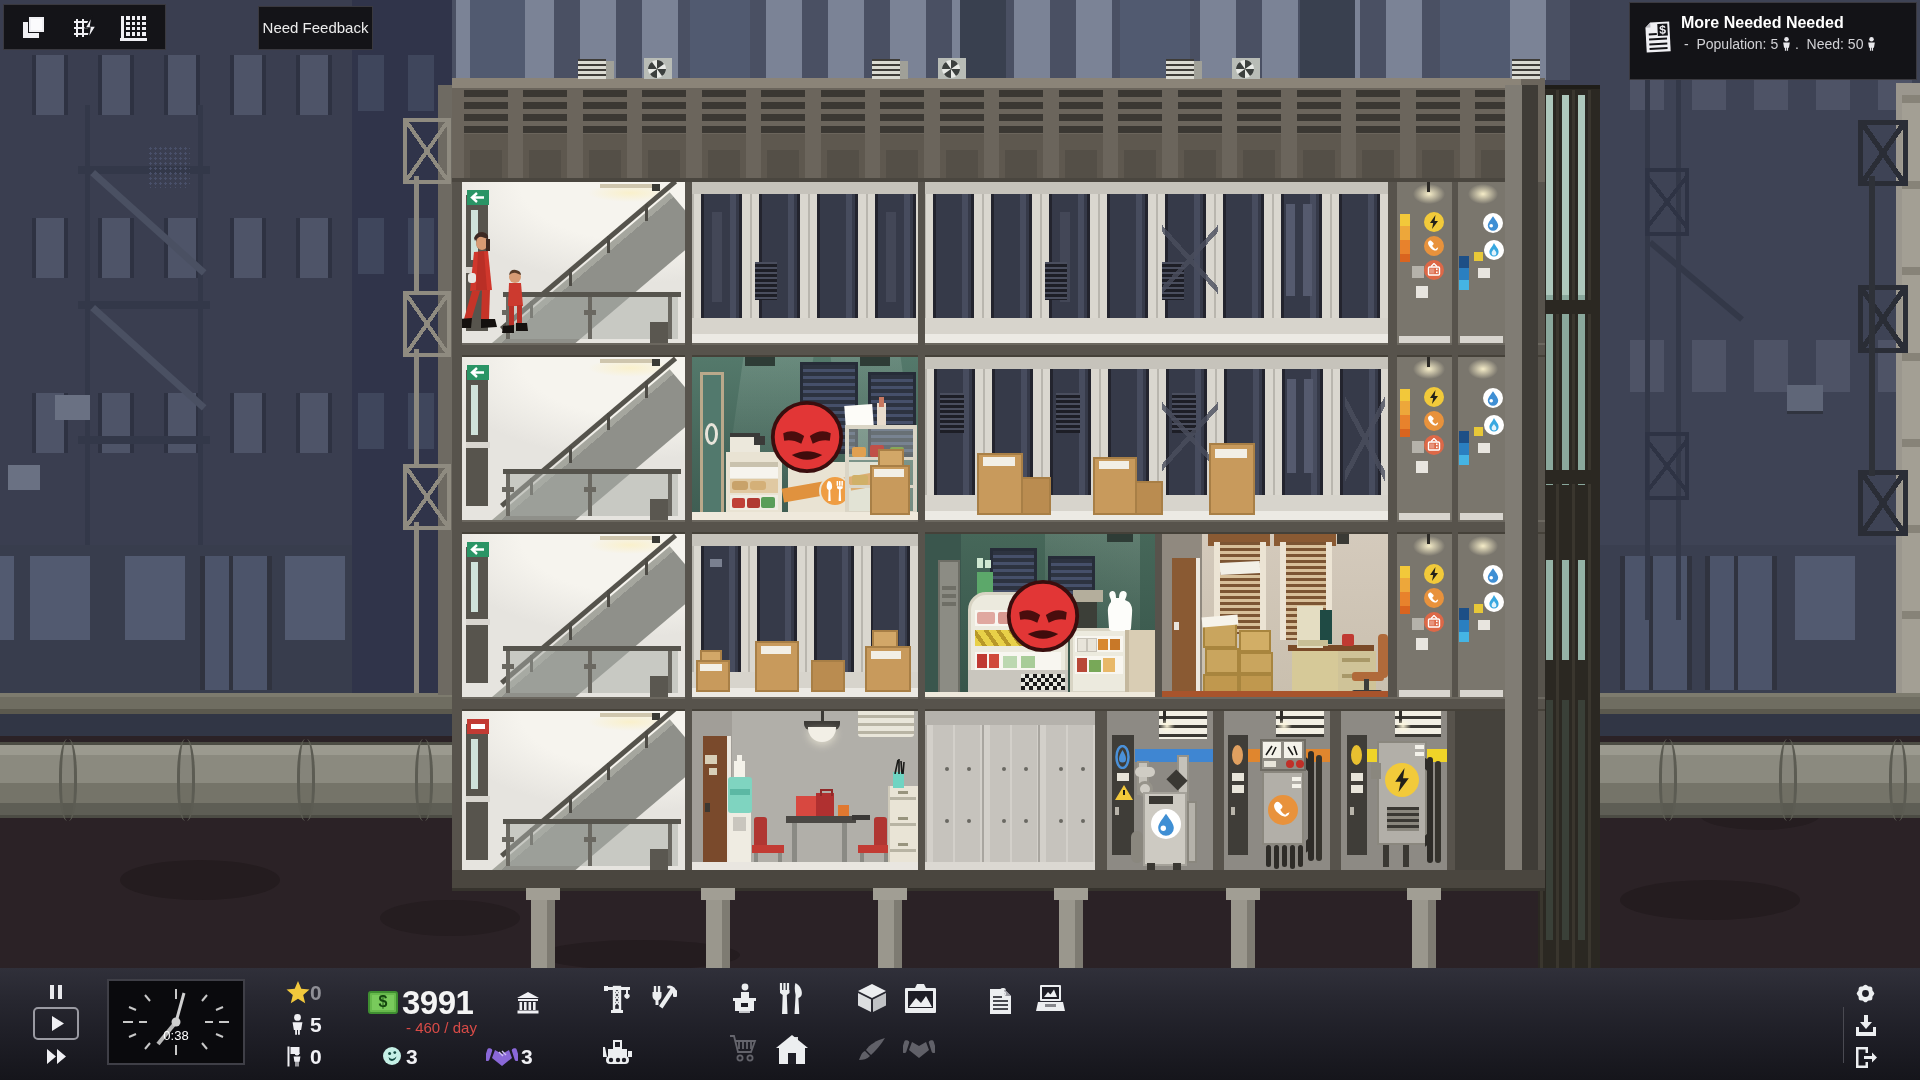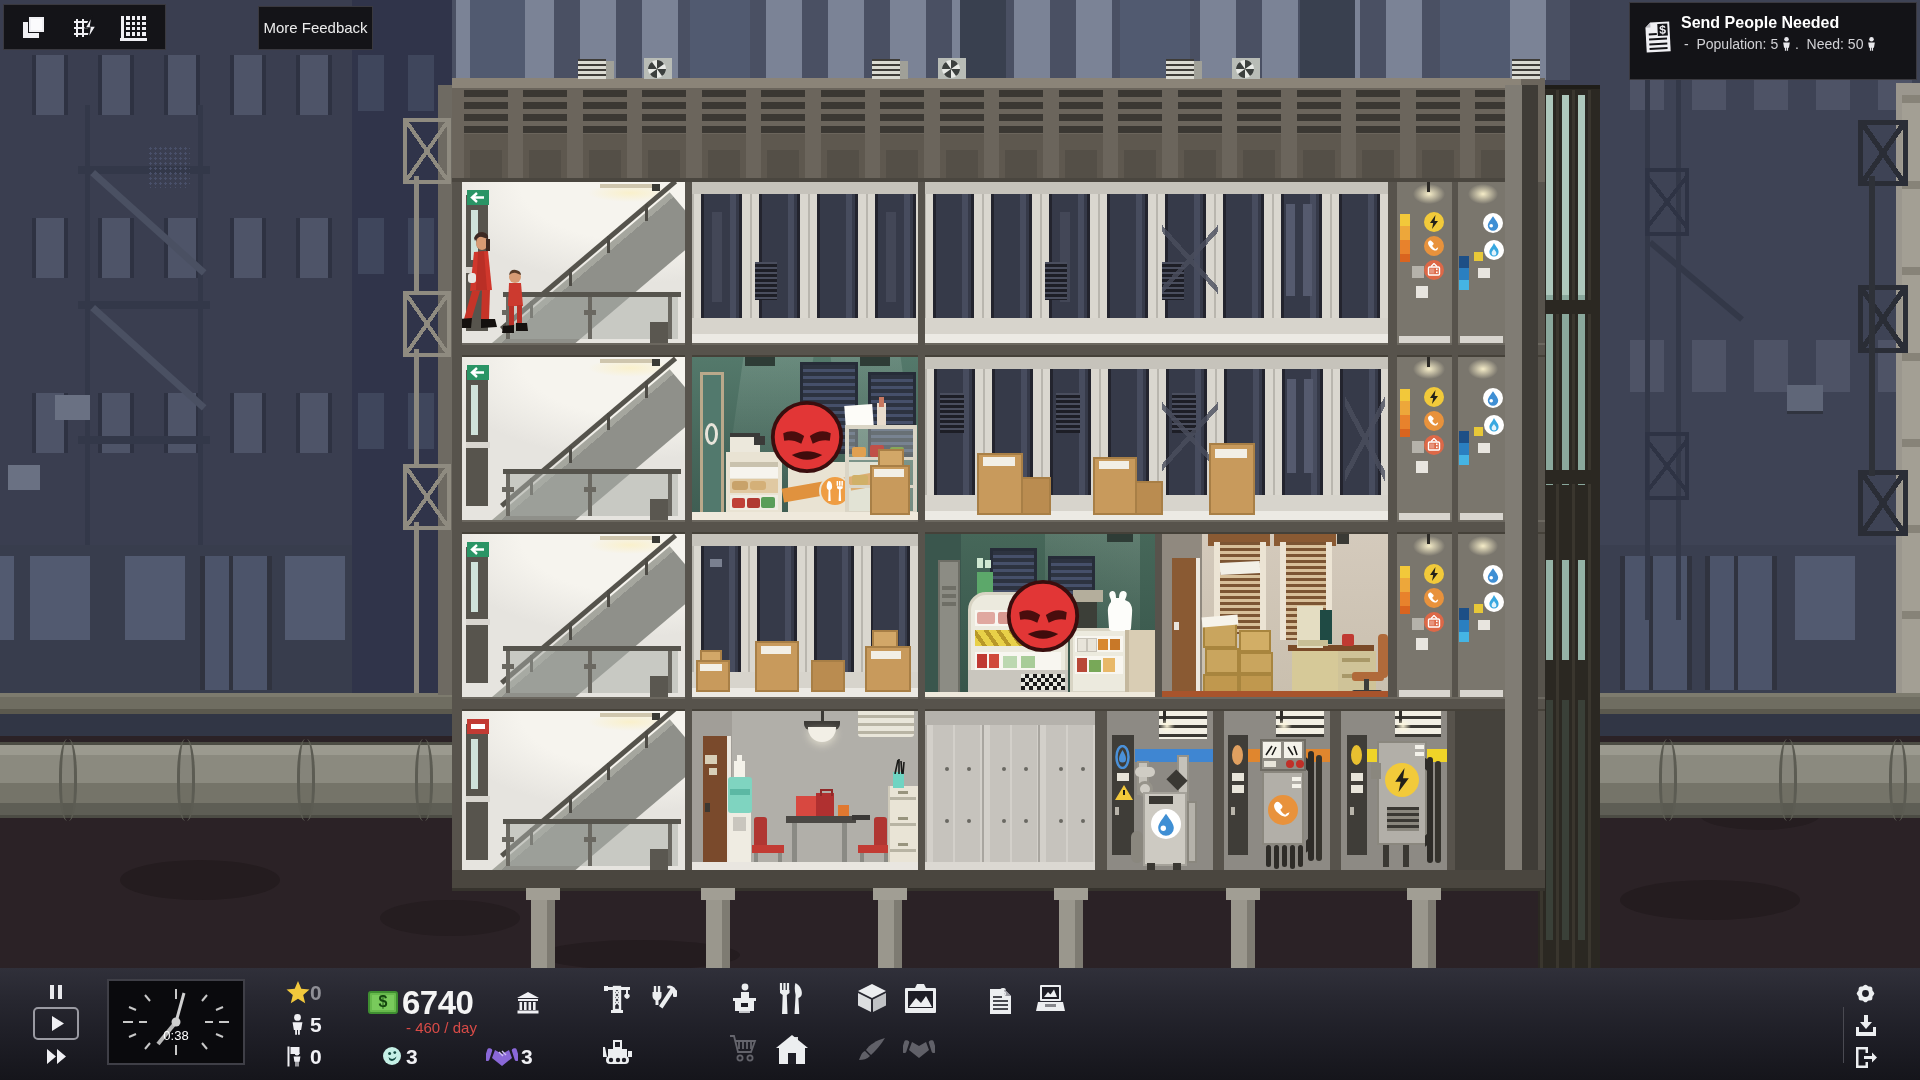--- a/index.html
+++ b/index.html
@@ -850,21 +850,21 @@
       <rect x="0.5" y="0.5" width="2" height="20" fill="#f0f0f4"></rect>
       <rect x="3.5" y="1" width="9" height="7" fill="#f0f0f4"></rect>
       <circle cx="10" cy="7.2" r="2.4" fill="#f0f0f4"></circle>
       <path d="M6.6 10.4 h6.8 l-.8 5.4 h-1 v4.6 h-1.2 v-4.6 h-0.8 v4.6 H8.4 v-4.6 h-1z" fill="#f0f0f4"></path>
     </svg>
 <div class="a" style="left:310px;top:1045px;width:40px;height:22px;color:#f0f0f4;font-size:21px;font-weight:bold;">0</div>
 
 <div class="a" style="left:368px;top:991px;width:30px;height:23px;background:#67b94c;border-radius:3px;border:2px solid #3f8f31;box-sizing:border-box;"></div>
 <div class="a" style="left:372px;top:995px;width:22px;height:15px;background:#79ca5c;"></div>
 <div class="a" style="left:368px;top:993px;width:30px;height:20px;color:#14470f;font-size:16px;font-weight:bold;text-align:center;">$</div>
-<div class="a" style="left:402px;top:984px;width:160px;height:36px;color:#f4f4f4;font-size:33px;font-weight:bold;letter-spacing:-0.5px;">6740</div>
+<div class="a" style="left:402px;top:984px;width:160px;height:36px;color:#f4f4f4;font-size:33px;font-weight:bold;letter-spacing:-0.5px;">3991</div>
 <div class="a" style="left:406px;top:1019px;width:160px;height:18px;color:#d84b47;font-size:15px;">- 460 / day</div>
 <svg class="a" style="left:517px;top:992px" width="22" height="22" viewBox="0 0 22 22">
       <path d="M11 0 L22 6 H0z" fill="#f0f0f4"></path>
       <rect x="1" y="7" width="20" height="2" fill="#f0f0f4"></rect>
       <rect x="2.5" y="10" width="2.6" height="8" fill="#f0f0f4"></rect>
       <rect x="7" y="10" width="2.6" height="8" fill="#f0f0f4"></rect>
       <rect x="11.5" y="10" width="2.6" height="8" fill="#f0f0f4"></rect>
       <rect x="16" y="10" width="2.6" height="8" fill="#f0f0f4"></rect>
       <rect x="0.5" y="18.5" width="21" height="3" fill="#f0f0f4"></rect>
     </svg>
@@ -1050,36 +1050,36 @@
       </g>
       <g stroke="#141418" stroke-width="2">
         <line x1="6" y1="7" x2="26" y2="7"></line>
         <line x1="6" y1="12" x2="26" y2="12"></line>
         <line x1="6" y1="17" x2="26" y2="17"></line>
         <line x1="11" y1="2" x2="11" y2="22"></line>
         <line x1="16" y1="2" x2="16" y2="22"></line>
         <line x1="21" y1="2" x2="21" y2="22"></line>
       </g>
     </svg>
-<div class="a" style="left:258px;top:6px;width:115px;height:44px;background:#141418;border:1px solid #3a393f;box-sizing:border-box;color:#ececec;font-size:15px;text-align:center;line-height:42px;">More Feedback</div>
+<div class="a" style="left:258px;top:6px;width:115px;height:44px;background:#141418;border:1px solid #3a393f;box-sizing:border-box;color:#ececec;font-size:15px;text-align:center;line-height:42px;">Need Feedback</div>
 
 <div class="a" style="left:1629px;top:2px;width:288px;height:78px;background:#131317;border:1px solid #3a393f;box-sizing:border-box;"></div>
 <svg class="a" style="left:1643px;top:20px" width="30" height="36" viewBox="0 0 30 36">
       <g transform="rotate(-3 15 18)">
         <path d="M8 2 H27 V32 H3 V7z" fill="#f0f0f4"></path>
         <path d="M8 2 L3 7 h5z" fill="#b8b8be"></path>
         <g stroke="#131317" stroke-width="2">
           <line x1="6" y1="14" x2="14" y2="14"></line>
           <line x1="6" y1="19" x2="24" y2="19"></line>
           <line x1="6" y1="24" x2="24" y2="24"></line>
           <line x1="6" y1="28.5" x2="24" y2="28.5"></line>
         </g>
         <rect x="15" y="4" width="10" height="12" fill="#131317"></rect>
         <text x="20" y="14" font-size="12" font-weight="bold" fill="#f0f0f4" font-family="Liberation Sans" text-anchor="middle">$</text>
       </g>
     </svg>
-<div class="a" style="left:1681px;top:14px;width:230px;height:20px;color:#ffffff;font-size:16px;font-weight:bold;">Send People Needed</div>
+<div class="a" style="left:1681px;top:14px;width:230px;height:20px;color:#ffffff;font-size:16px;font-weight:bold;">More Needed Needed</div>
 <div class="a" style="left:1684px;top:36px;width:230px;height:18px;color:#d2d2d6;font-size:14px;">-&nbsp;&nbsp;Population: 5&nbsp;<svg width="9" height="14" style="vertical-align:-2px;color:#e8e8ec">
         <use href="#ic-person"></use>
       </svg>&nbsp;.&nbsp;&nbsp;Need: 50&nbsp;<svg width="9" height="14" style="vertical-align:-2px;color:#e8e8ec">
         <use href="#ic-person"></use>
       </svg></div>
 
 </div>
 </body></html>

